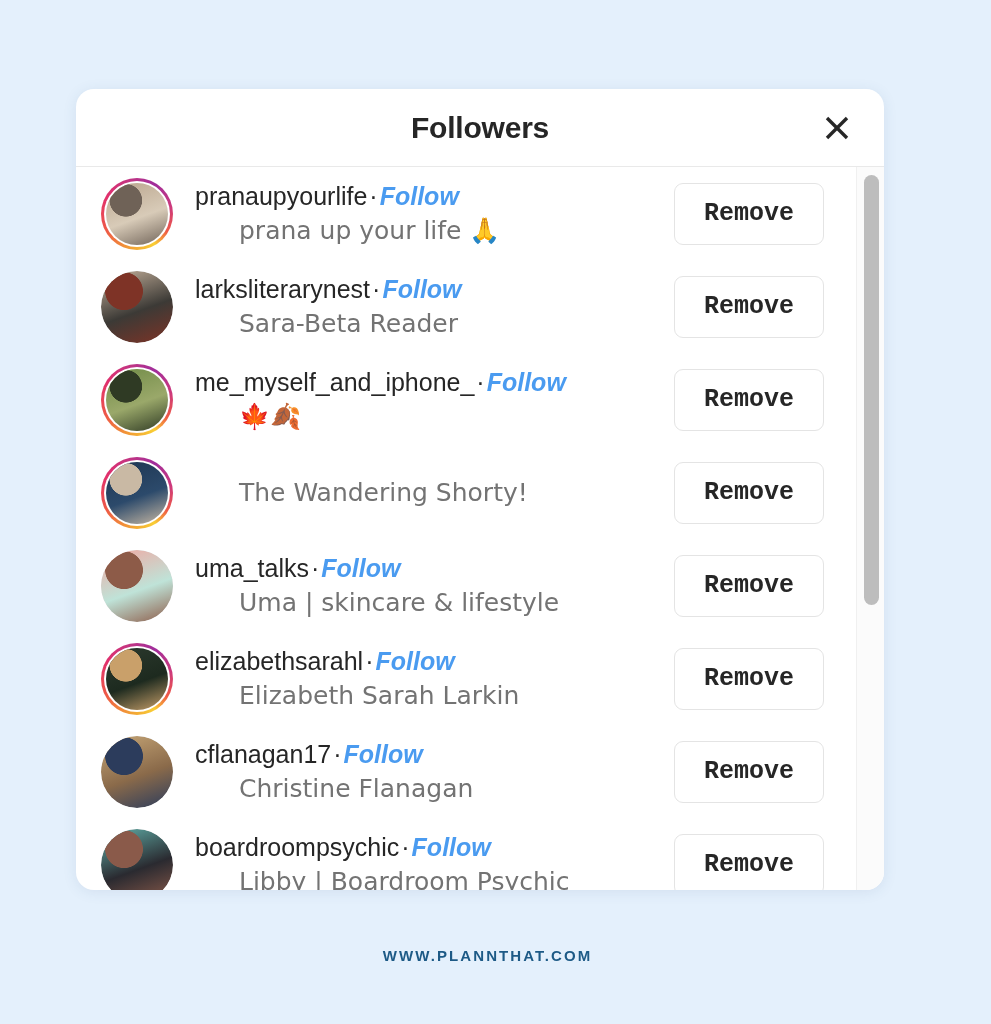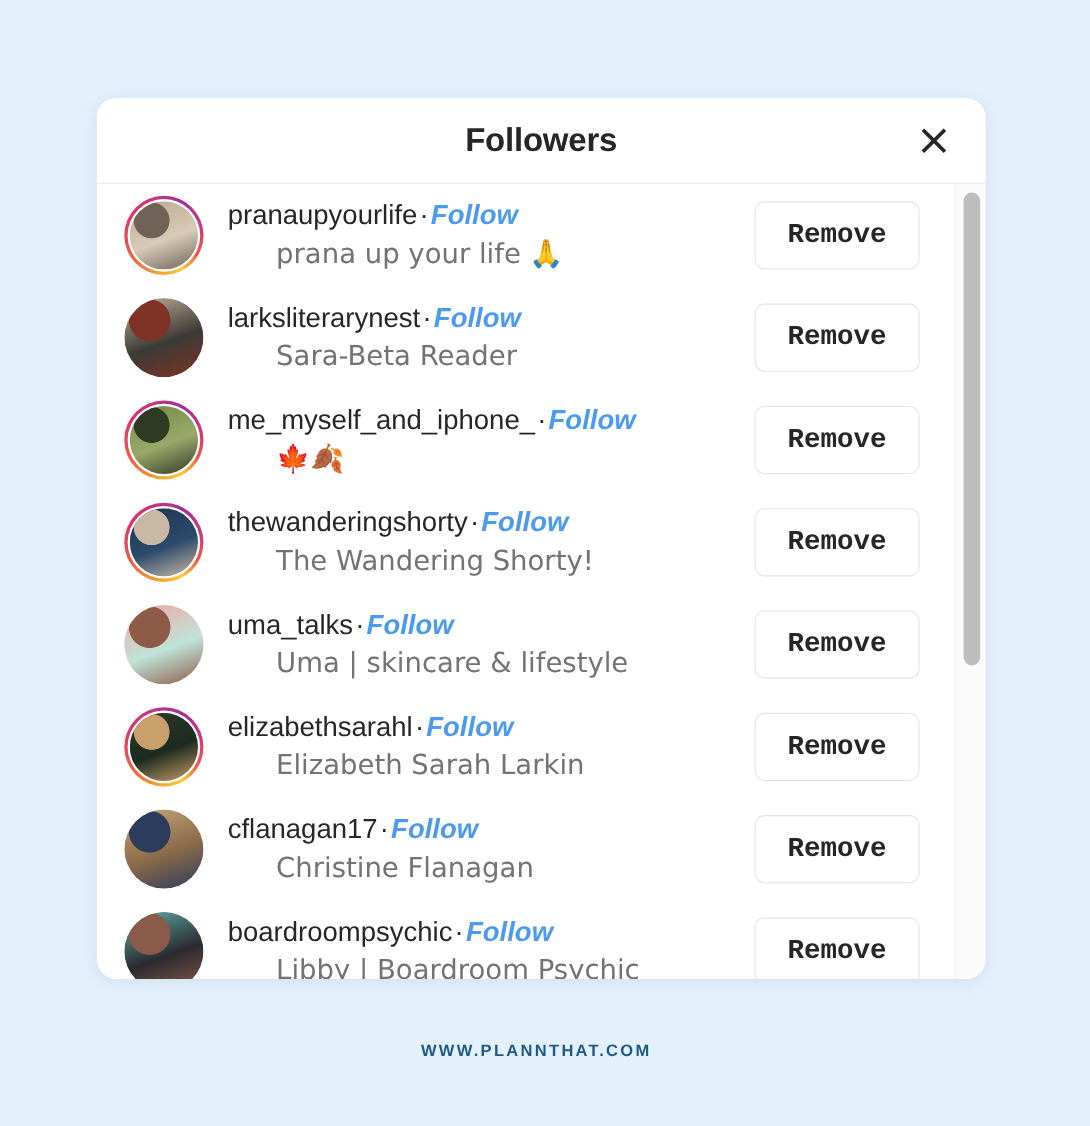--- a/index.html
+++ b/index.html
@@ -12,21 +12,21 @@
     background: #e4f0fc;
     font-family: "Liberation Sans", sans-serif;
     -webkit-font-smoothing: antialiased;
     overflow: hidden;
     position: relative;
   }
 
   
   .modal-card {
     position: absolute;
-    left: 88px;
+    left: 76px;
     top: 89px;
     width: 808px;
     height: 801px;
     background: #ffffff;
     border-radius: 18px;
     box-shadow: 0 2px 14px rgba(60, 90, 130, 0.10);
     overflow: hidden;
     display: flex;
     flex-direction: column;
   }
@@ -288,21 +288,20 @@
         </div>
         <div class="follower-row">
           <div class="avatar-ring">
             <div class="avatar-inner-pad">
               <div class="avatar-img">
                 <div class="ph" style="background:radial-gradient(circle at 32% 28%, #c9b9a4 0%, #c9b9a4 26%, transparent 27%),linear-gradient(160deg, #1d3551 0%, #2c4a6b 55%, #c9b9a4 100%);"></div>
               </div>
             </div>
           </div>
           <div class="row-text">
-            <div class="row-line1"><span class="row-username">thewanderingshorty</span><span class="row-dot">·</span><span class="row-follow">Follow</span></div>
             <div class="row-line2 emoji">The Wandering Shorty!</div>
           </div>
           <button class="remove-button">Remove</button>
         </div>
         <div class="follower-row">
           <div class="avatar">
             <div class="avatar-img">
               <div class="ph" style="background:radial-gradient(circle at 32% 28%, #8d5b48 0%, #8d5b48 26%, transparent 27%),linear-gradient(160deg, #f2a6a0 0%, #bfe3d8 55%, #8d5b48 100%);"></div>
             </div>
           </div>

